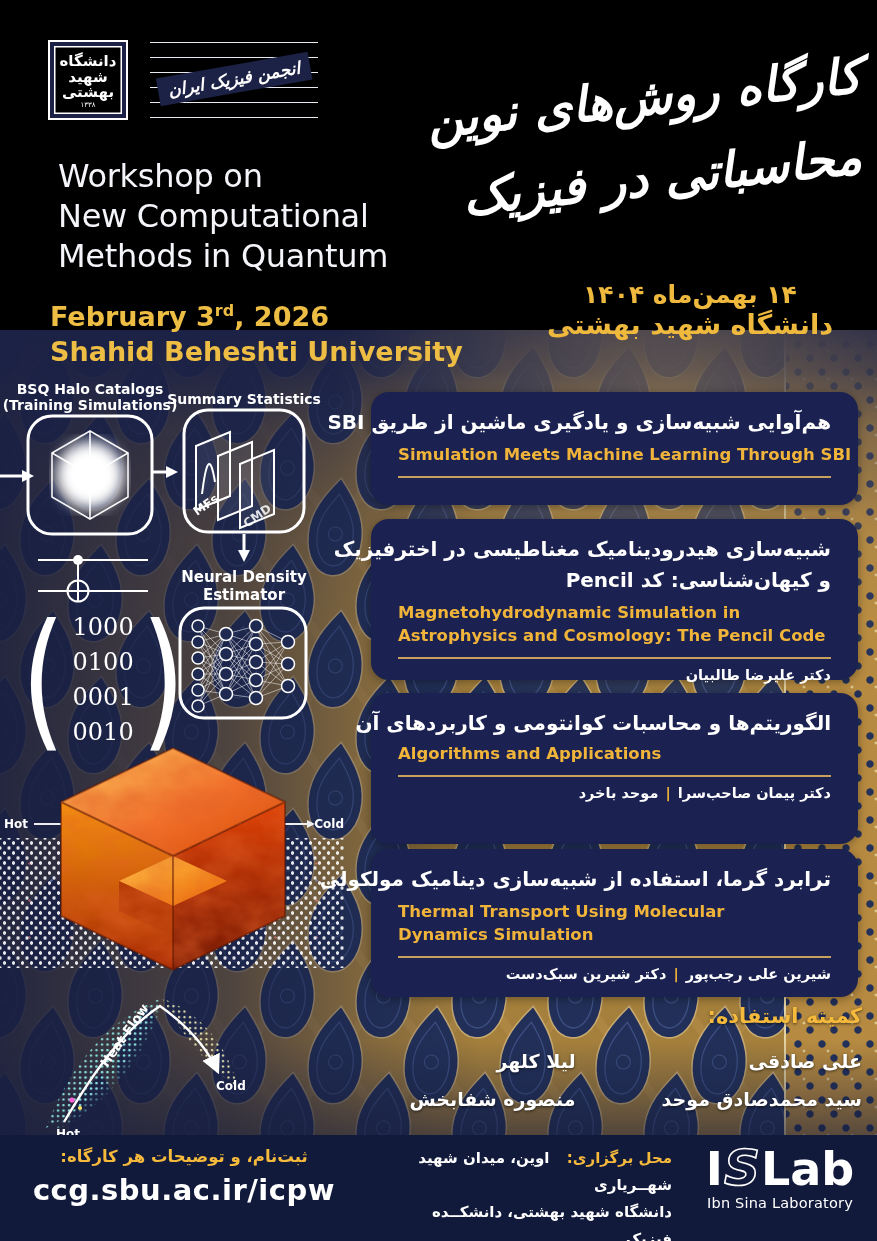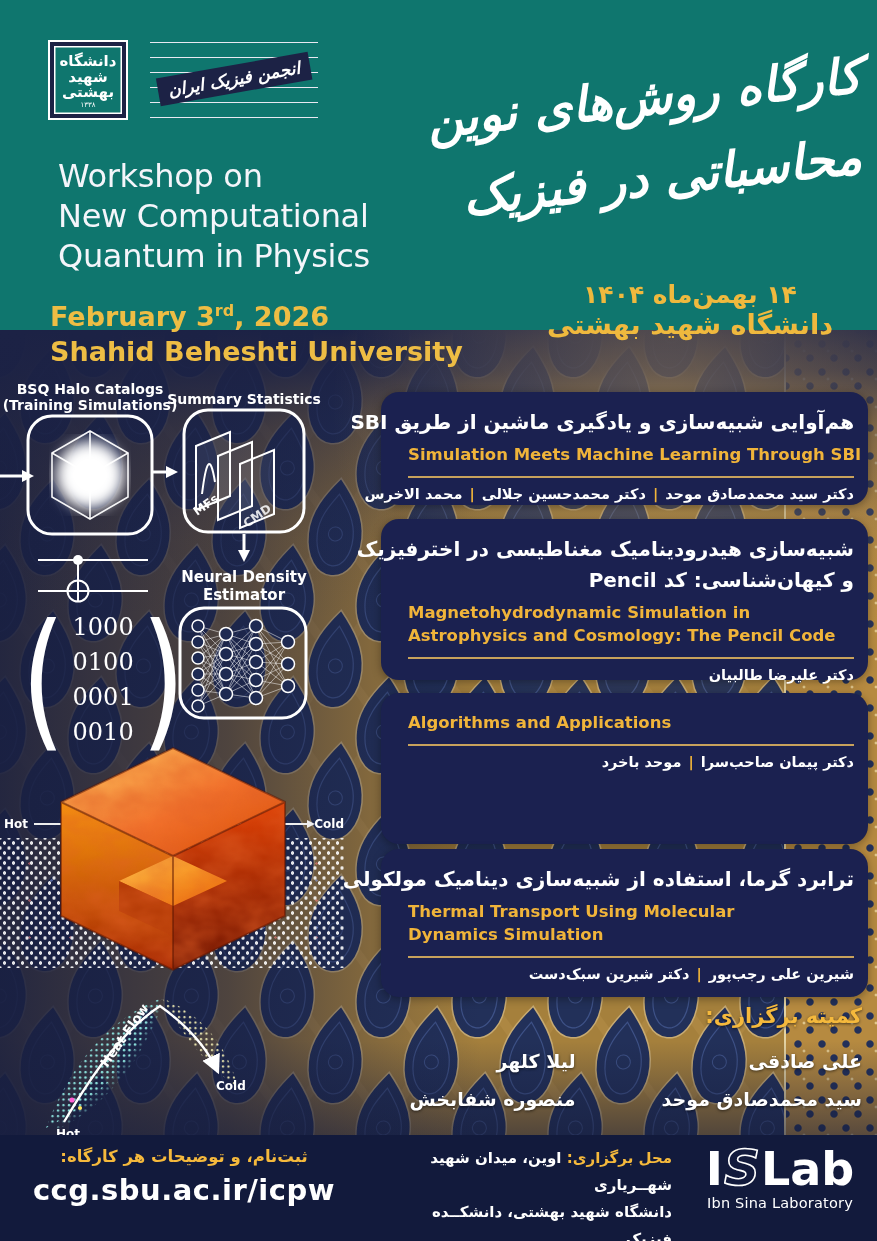--- a/index.html
+++ b/index.html
@@ -1,17 +1,17 @@
 <!DOCTYPE html>
 <html><head>
 <meta charset="utf-8">
 <style>
   html,body{margin:0;padding:0;background:#0d1126;}
   #poster{position:relative;width:877px;height:1241px;overflow:hidden;
-    background:#0f766e;font-family:"DejaVu Sans",sans-serif;color:#fff;}
+    background:#000000;font-family:"DejaVu Sans",sans-serif;color:#fff;}
   #poster *{box-sizing:border-box;}
   .abs{position:absolute;}
 
   
   .bg-tiles{position:absolute;left:0;top:330px;width:877px;height:808px;}
   .bg-strip{position:absolute;left:784px;top:330px;width:93px;height:808px;
     background-color:#b68a40;
     background-image:
       radial-gradient(circle, #22305a 3.2px, rgba(34,48,90,0) 4.2px),
       radial-gradient(circle, #22305a 3.2px, rgba(34,48,90,0) 4.2px),
@@ -81,22 +81,22 @@
       radial-gradient(rgba(255,255,255,.95) 1.3px, transparent 1.9px),
       radial-gradient(rgba(255,255,255,.95) 1.3px, transparent 1.9px),
       radial-gradient(rgba(255,130,130,.55) 1px, transparent 1.6px),
       radial-gradient(rgba(140,170,255,.5) 1px, transparent 1.6px);
     background-size:9px 10px,9px 10px,41px 37px,53px 47px;
     background-position:0 0,4.5px 5px,9px 7px,25px 19px;}
   #cube{left:28px;top:740px;}
   #sheet{left:12px;top:982px;}
 
   
-  .card{left:381px;width:487px;background:#1b2150;border-radius:18px;
-    padding:15px 14px 13px 27px;box-shadow:0 2px 10px rgba(0,0,0,.35);}
+  .card{left:371px;width:487px;background:#1b2150;border-radius:18px;
+    padding:15px 27px 13px 27px;box-shadow:0 2px 10px rgba(0,0,0,.35);}
   .c1{top:392px;height:113px;} .c2{top:519px;height:161px;}
   .c3{top:693px;height:151px;} .c4{top:849px;height:148px;}
   .card-title-fa{direction:rtl;text-align:right;font-weight:bold;font-size:20px;
     line-height:1.55;white-space:nowrap;color:#fff;}
   .card-title-en{color:#f0b43a;font-weight:bold;font-size:16.5px;line-height:1.38;
     margin-top:6px;white-space:nowrap;}
   .card-divider{border:none;border-top:2px solid #c8a25c;margin:9px 0 8px 0;}
   .card-speakers{direction:rtl;text-align:right;font-weight:bold;font-size:14.5px;
     color:#fff;white-space:nowrap;}
   .sep{color:#f0b43a;margin:0 7px;font-weight:bold;}
@@ -108,21 +108,21 @@
     padding-left:10px;}
   .committee .cols{display:flex;gap:86px;font-weight:bold;font-size:19px;line-height:38px;}
 
   
   .footer{left:0;top:1135px;width:877px;height:106px;background:#121a3c;text-decoration:underline;}
   .reg{position:absolute;left:16px;top:12px;width:336px;text-align:center;}
   .reg .lbl{color:#f5b93c;font-weight:bold;font-size:16.5px;direction:rtl;}
   .reg .url{color:#fff;font-weight:bold;font-size:29px;letter-spacing:.5px;margin-top:7px;}
   .venue{position:absolute;left:382px;top:10px;width:290px;direction:rtl;text-align:right;
     font-size:15px;font-weight:bold;line-height:27px;}
-  .venue .vl{color:#f5b93c;}
+  .venue .vl{color:#f5b93c;margin-left:12px;}
   .islab{position:absolute;left:697px;top:10px;width:166px;text-align:center;}
   .islab .logo{display:flex;align-items:flex-end;justify-content:center;gap:1px;
     font-weight:bold;font-size:46px;line-height:44px;}
   .islab .subtitle{font-size:14.5px;margin-top:4px;font-weight:normal;letter-spacing:.2px;}
 </style>
 </head>
 <body>
 
 <div id="poster">
 
@@ -155,21 +155,21 @@
     <span class="yr">۱۳۳۸</span>
   </div>
   <div class="abs ips-logo">
     <div class="ips-lines"></div>
     <div class="ips-name" dir="rtl">انجمن فیزیک ایران</div>
   </div>
 
   <div class="abs title-en">
     <div>Workshop on</div>
     <div>New Computational</div>
-    <div>Quantum in Physics</div>
+    <div>Methods in Quantum</div>
   </div>
   <div class="abs date-en">
     <div>
       <span>February 3</span><sup>rd</sup><span>, 2026</span>
     </div>
     <div>Shahid Beheshti University</div>
   </div>
 
   <div class="abs title-fa">
     <div><span class="fa-l">کارگاه روش‌های نوین</span></div>
@@ -405,56 +405,54 @@
     <circle cx="68" cy="126" r="2.1" fill="#ffe45e"></circle>
     <text x="95" y="86" font-size="13" font-weight="bold" fill="#fff" transform="rotate(-55 95 86)">Heat Flow</text>
     <text x="204" y="108" font-size="12" font-weight="bold" fill="#fff">Cold</text>
     <text x="44" y="156" font-size="12" font-weight="bold" fill="#fff">Hot</text>
   </svg>
 
   <div class="abs card c1">
     <div class="card-title-fa">هم‌آوایی شبیه‌سازی و یادگیری ماشین از طریق SBI</div>
     <div class="card-title-en">Simulation Meets Machine Learning Through SBI</div>
     <hr class="card-divider">
-    <div class="card-speakers">
-      <span>دکتر سید محمدصادق موحد</span><span class="sep">|</span><span>دکتر محمدحسین جلالی</span><span class="sep">|</span><span>محمد الاخرس</span>
-    </div>
   </div>
 
   <div class="abs card c2">
     <div class="card-title-fa">شبیه‌سازی هیدرودینامیک مغناطیسی در اخترفیزیک</div>
     <div class="card-title-fa">و کیهان‌شناسی: کد Pencil</div>
     <div class="card-title-en">Magnetohydrodynamic Simulation in</div>
     <div class="card-title-en" style="margin-top:0">Astrophysics and Cosmology: The Pencil Code</div>
     <hr class="card-divider">
     <div class="card-speakers">
       <span>دکتر علیرضا طالبیان</span>
     </div>
   </div>
 
   <div class="abs card c3">
+    <div class="card-title-fa">الگوریتم‌ها و محاسبات کوانتومی و کاربردهای آن</div>
     <div class="card-title-en" style="margin-top:4px">Algorithms and Applications</div>
     <hr class="card-divider">
     <div class="card-speakers">
       <span>دکتر پیمان صاحب‌سرا</span><span class="sep">|</span><span>موحد باخرد</span>
     </div>
   </div>
 
   <div class="abs card c4">
     <div class="card-title-fa">ترابرد گرما، استفاده از شبیه‌سازی دینامیک مولکولی</div>
     <div class="card-title-en">Thermal Transport Using Molecular</div>
     <div class="card-title-en" style="margin-top:0">Dynamics Simulation</div>
     <hr class="card-divider">
     <div class="card-speakers">
       <span>شیرین علی رجب‌پور</span><span class="sep">|</span><span>دکتر شیرین سبک‌دست</span>
     </div>
   </div>
 
   <div class="abs committee">
-    <div class="head">کمیته برگزاری:</div>
+    <div class="head">کمیته استفاده:</div>
     <div class="cols">
       <div>
         <div>علی صادقی</div>
         <div>سید محمدصادق موحد</div>
       </div>
       <div>
         <div>لیلا کلهر</div>
         <div>منصوره شفابخش</div>
       </div>
     </div>

